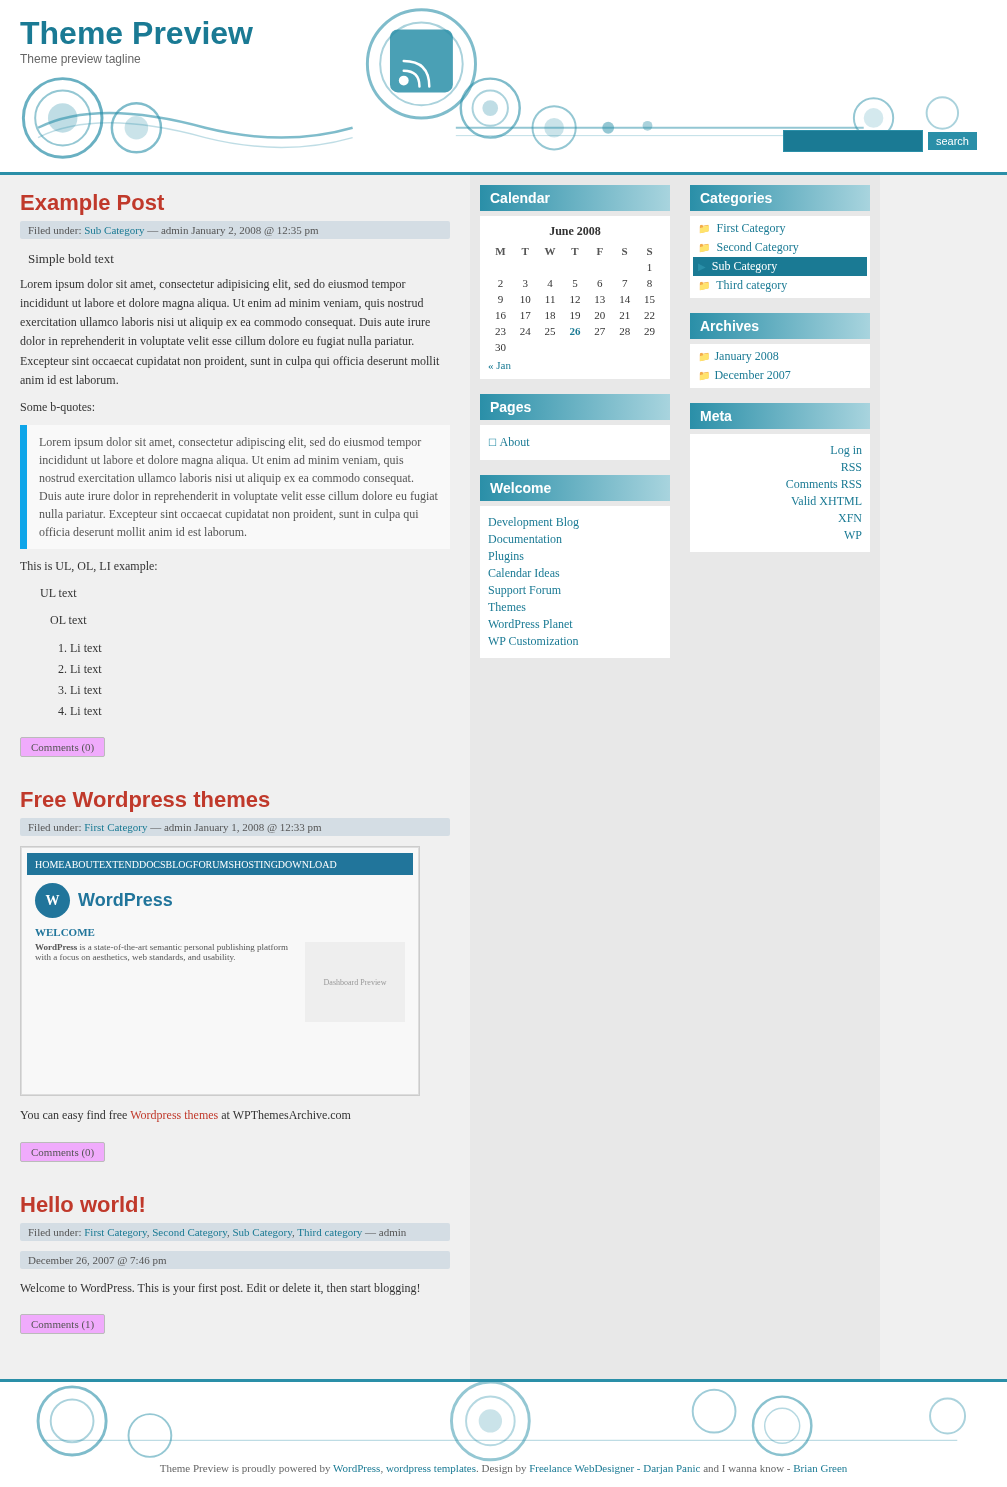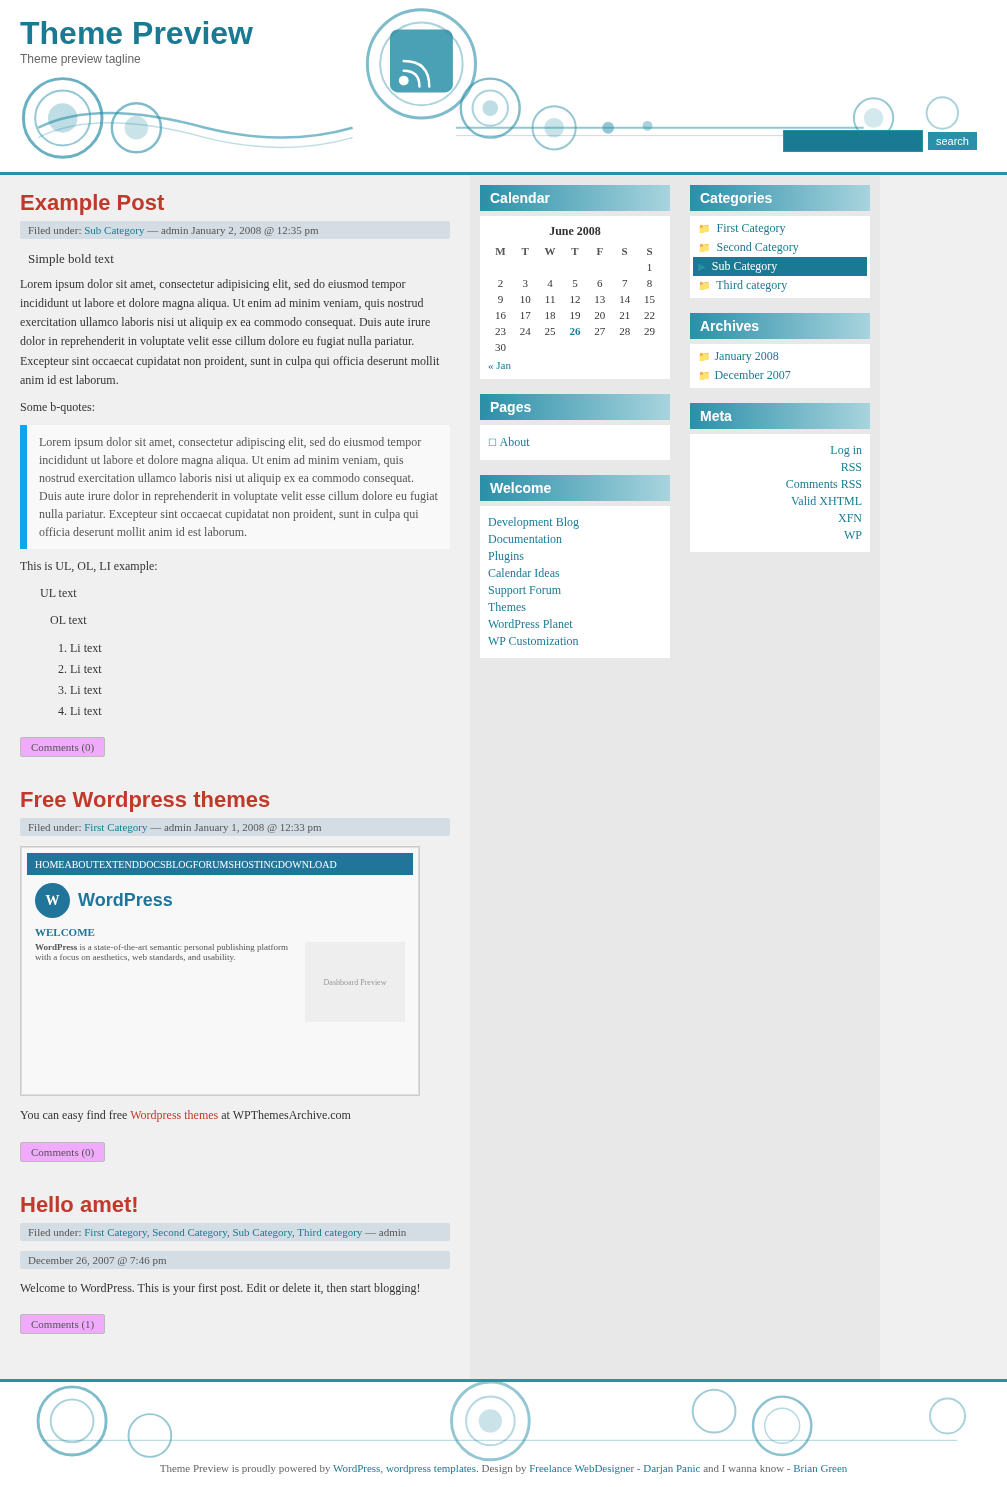--- a/index.html
+++ b/index.html
@@ -384,21 +384,21 @@
           </div>
         </div>
         <div class="post-content post-text-link">
           <p>You can easy find free <a href="#">Wordpress themes</a> at WPThemesArchive.com</p>
         </div>
         <a href="#" class="comments-link">Comments (0)</a>
       </div>
 
       <div class="post">
         <h2 class="post-title">
-          <a href="#">Hello amet!</a>
+          <a href="#">Hello world!</a>
         </h2>
         <div class="post-meta">
           Filed under: <a href="#">First Category</a>, <a href="#">Second Category</a>, <a href="#">Sub Category</a>, <a href="#">Third category</a> — admin
         </div>
         <div class="post-date-meta">December 26, 2007 @ 7:46 pm</div>
         <div class="post-content">
           <p>Welcome to WordPress. This is your first post. Edit or delete it, then start blogging!</p>
         </div>
         <a href="#" class="comments-link">Comments (1)</a>
       </div>

